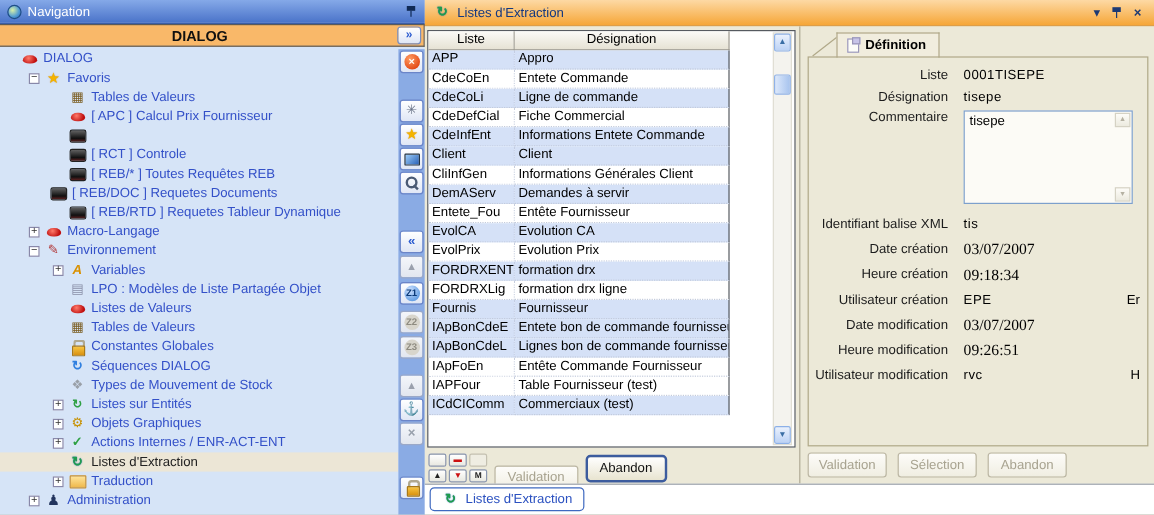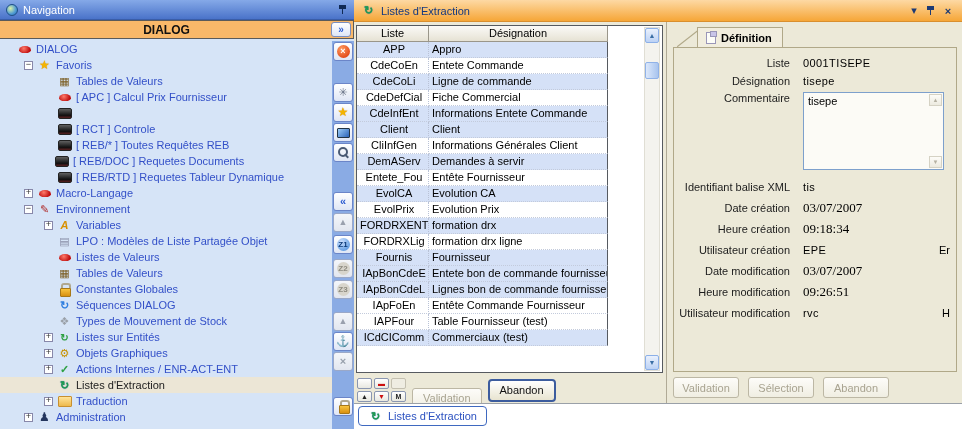--- a/index.html
+++ b/index.html
@@ -100,21 +100,21 @@
     background:#fff;overflow:hidden;}
   .tgrid{position:absolute;left:0;top:0;width:251px;}
   .thead{display:flex;height:16px;}
   .hcell{background:linear-gradient(#fbfaf7,#e6e2d4);border-right:1px solid #9a968a;border-bottom:1px solid #9a968a;
     text-align:center;line-height:15px;overflow:hidden;}
   .hcell.c1{width:72px;}.hcell.c2{width:179px;}
   .trow{display:flex;height:16px;}
   .trow.blue .tcell{background:#d5e1f7;}
   .tcell{line-height:15px;padding-left:3px;white-space:nowrap;overflow:hidden;border-bottom:1px dotted #c3cbdc;
     border-right:1px dotted #b9c2d6;}
-  .tcell.c1{width:72px;text-align:center;}.tcell.c2{width:179px;border-right:1px solid #565a60;}
+  .tcell.c1{width:72px;}.tcell.c2{width:179px;border-right:1px solid #565a60;}
   .vscroll{position:absolute;right:2px;top:1px;bottom:1px;width:16px;background:#f4f3ee;border:1px solid #e0ded4;}
   .sarrow{position:absolute;left:0;width:14px;height:15px;background:linear-gradient(#eaf1fd,#bcd2f5);
     border:1px solid #8cb0e8;border-radius:2px;color:#3a6ea5;font-size:7px;display:flex;align-items:center;
     justify-content:center;}
   .sarrow.up{top:0;} .sarrow.down{bottom:0;}
   .sthumb{position:absolute;left:0;top:34px;width:14px;height:17px;border:1px solid #90b2e8;border-radius:2px;
     background:linear-gradient(90deg,#dcE8fb,#a8c4ee);}
   .center-actions{position:absolute;left:3px;top:355px;right:2px;height:26px;display:flex;align-items:center;gap:6px;}
   .recgrid{display:grid;grid-template-columns:repeat(3,15px);grid-auto-rows:11px;gap:2px;}
   .recbtn{border:1px solid #8a96b0;border-radius:2px;background:linear-gradient(#fff,#e8e8e0);padding:0;
@@ -200,21 +200,21 @@
         <div class="titem" style="padding-left: 44px;">
           <span class="exp none"></span>
           <span class="ico ico-screen"></span>
           <span class="tlabel">[ RCT ] Controle</span>
         </div>
         <div class="titem" style="padding-left: 44px;">
           <span class="exp none"></span>
           <span class="ico ico-screen"></span>
           <span class="tlabel">[ REB/* ] Toutes Requêtes REB</span>
         </div>
-        <div class="titem" style="padding-left: 28px; margin-left: 13px;">
+        <div class="titem" style="padding-left: 28px;">
           <span class="exp none"></span>
           <span class="ico ico-screen"></span>
           <span class="tlabel">[ REB/DOC ] Requetes Documents</span>
         </div>
         <div class="titem" style="padding-left: 44px;">
           <span class="exp none"></span>
           <span class="ico ico-screen"></span>
           <span class="tlabel">[ REB/RTD ] Requetes Tableur Dynamique</span>
         </div>
         <div class="titem" style="padding-left: 24px;">

